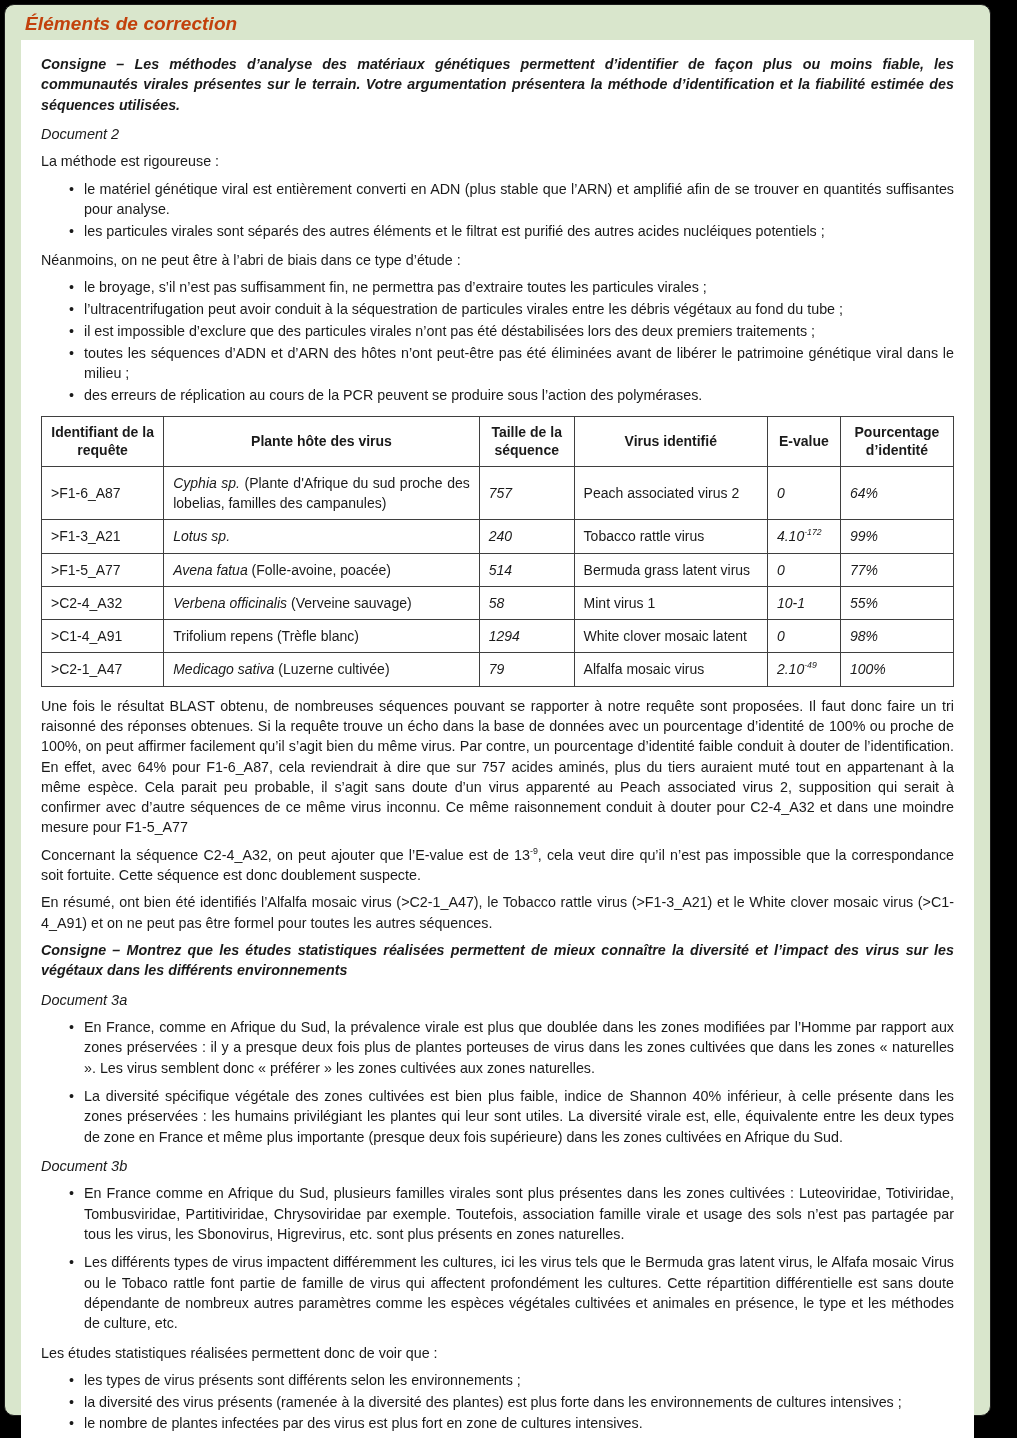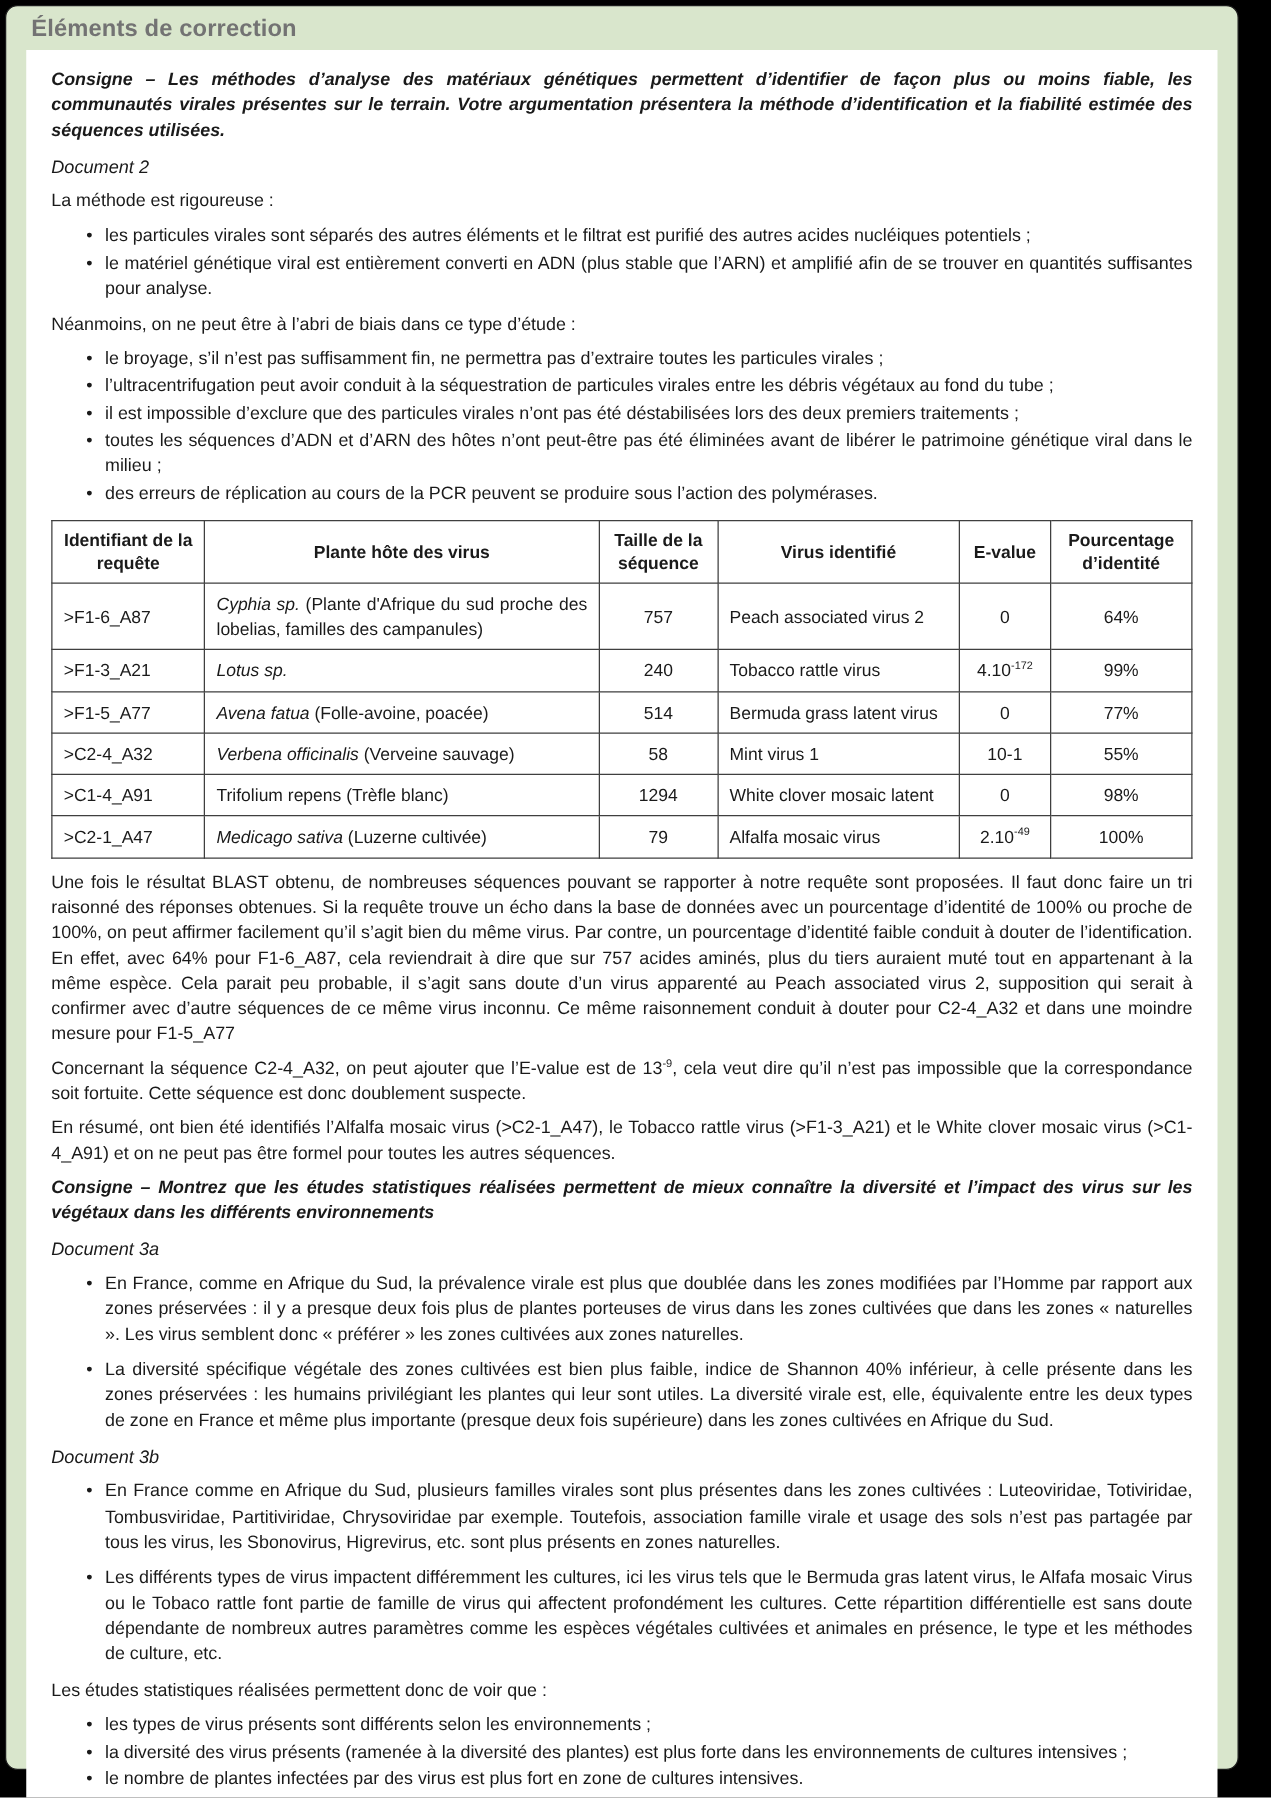--- a/index.html
+++ b/index.html
@@ -7,22 +7,23 @@
     width:1017px;height:1438px;position:relative;background:#000;
     font-family:"Liberation Sans","DejaVu Sans",sans-serif;
     color:#1a1a1a;
   }
   .panel{
     box-sizing:border-box;position:absolute;left:4px;top:4px;
     width:987px;height:1412px;background:#d9e6cc;
     border:1px solid #1c1c1c;border-radius:10px;
   }
   .page-title{
-    margin:8px 0 5px 20px;font-size:19px;font-weight:bold;color:#737373;
+    margin:8px 0 5px 20px;font-size:19px;font-weight:bold;color:#c2410c;
     letter-spacing:.1px;
+    font-style:italic;
   }
   .content{
     box-sizing:border-box;margin:0 16px;background:#ffffff;
     padding:10px 20px 14px 20px;font-size:14.3px;line-height:1.42;
   }
   .consigne{font-weight:bold;font-style:italic;text-align:justify;margin:4px 0 9px 0;}
   .doclabel{font-style:italic;margin:9px 0 7px 0;font-size:14.5px;}
   p.body{margin:7px 0;text-align:justify;}
   ul.bullets{list-style:none;margin:2px 0 9px 0;padding:0 0 0 26px;}
   ul.bullets li{position:relative;padding-left:17px;text-align:justify;margin:1.5px 0;}
@@ -30,41 +31,41 @@
   table.blast{
     width:100%;border-collapse:collapse;margin:11px 0 9px 0;
     font-size:14px;
     padding-left:28px;
   }
   table.blast th,table.blast td{
     border:1px solid #3f3f3f;padding:6px 9px;vertical-align:middle;
   }
   table.blast th{text-align:center;font-weight:bold;line-height:1.3;}
   table.blast td{line-height:1.45;}
-  .c-center{text-align:center;}
+  .c-center{font-style:italic;}
   .c-just{text-align:justify;}
   .it{font-style:italic;}
   sup{font-size:.62em;line-height:0;}
 </style>
 </head>
 <body>
 
 <div class="panel">
   <div class="page-title">Éléments de correction</div>
 
   <div class="content">
 
     <p class="consigne">Consigne – Les méthodes d’analyse des matériaux génétiques permettent d’identifier de façon plus ou moins fiable, les communautés virales présentes sur le terrain. Votre argumentation présentera la méthode d’identification et la fiabilité estimée des séquences utilisées.</p>
 
     <p class="doclabel">Document 2</p>
 
     <p class="body">La méthode est rigoureuse :</p>
     <ul class="bullets">
+      <li>le matériel génétique viral est entièrement converti en ADN (plus stable que l’ARN) et amplifié afin de se trouver en quantités suffisantes pour analyse.</li>
       <li>les particules virales sont séparés des autres éléments et le filtrat est purifié des autres acides nucléiques potentiels ;</li>
-      <li>le matériel génétique viral est entièrement converti en ADN (plus stable que l’ARN) et amplifié afin de se trouver en quantités suffisantes pour analyse.</li>
     </ul>
 
     <p class="body">Néanmoins, on ne peut être à l’abri de biais dans ce type d’étude :</p>
     <ul class="bullets">
       <li>le broyage, s’il n’est pas suffisamment fin, ne permettra pas d’extraire toutes les particules virales ;</li>
       <li>l’ultracentrifugation peut avoir conduit à la séquestration de particules virales entre les débris végétaux au fond du tube ;</li>
       <li>il est impossible d’exclure que des particules virales n’ont pas été déstabilisées lors des deux premiers traitements ;</li>
       <li>toutes les séquences d’ADN et d’ARN des hôtes n’ont peut-être pas été éliminées avant de libérer le patrimoine génétique viral dans le milieu ;</li>
       <li>des erreurs de réplication au cours de la PCR peuvent se produire sous l’action des polymérases.</li>
     </ul>

